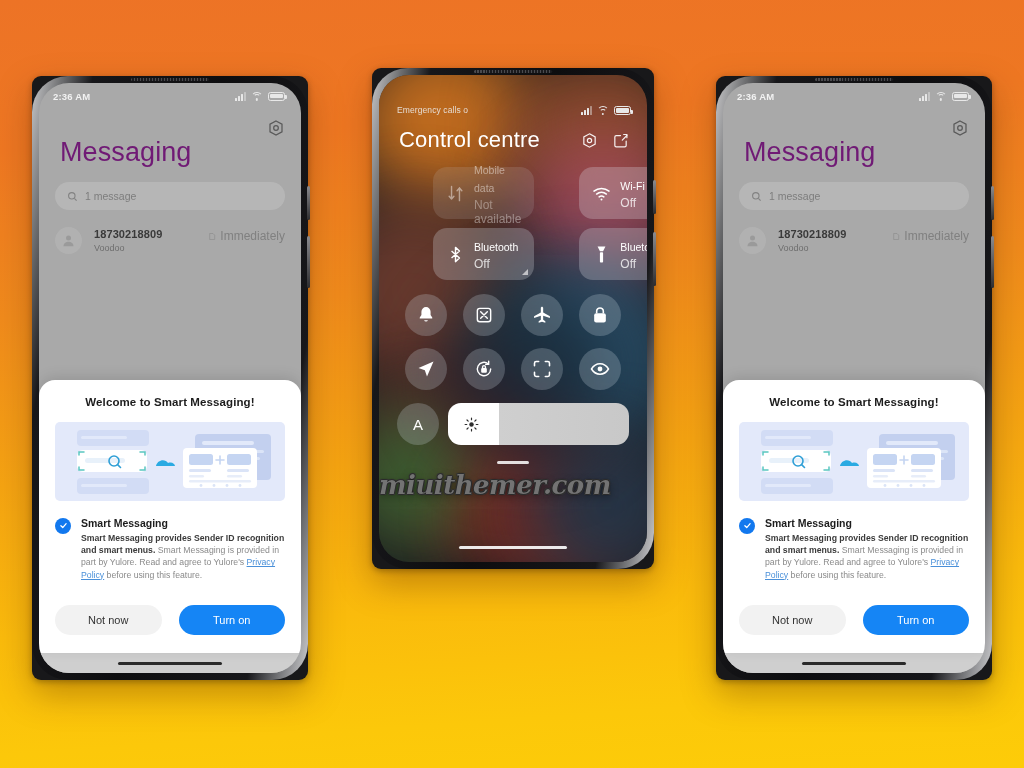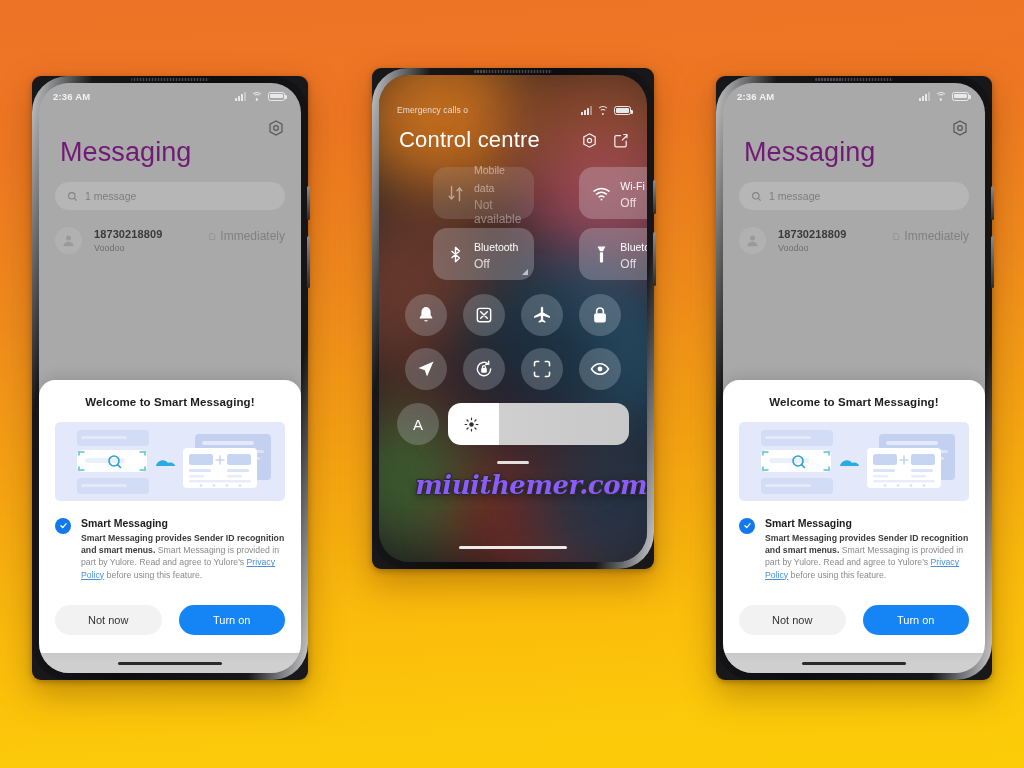--- a/index.html
+++ b/index.html
@@ -187,23 +187,23 @@
 
   .cc-bright { padding: 13px 18px 0; display: flex; align-items: center; gap: 9px; }
   .bright-slider { flex: 1 1 auto; height: 42px; border-radius: 13px;
                    background: linear-gradient(90deg,#ffffff 0 28%, #cfcfcf 28%, #c8c8c8 100%);
                    display: flex; align-items: center; padding-left: 16px; }
   .bright-slider svg { width: 15px; height: 15px; display: block; }
 
   .cc-handle { margin: 16px auto 0; width: 32px; height: 3px; border-radius: 2px; background: rgba(255,255,255,.85); }
 
   .watermark {
-    position: absolute; left: 0; right: 0; bottom: 62px; text-align: right; z-index: 6;
+    position: absolute; left: 0; right: 0; bottom: 62px; text-align: left; z-index: 6;
     font-family: "DejaVu Serif", serif;
-    font-style: italic; font-weight: bold; font-size: 26px; color: #8b5cf6;
+    font-style: italic; font-weight: bold; font-size: 26px; color: #737373;
     letter-spacing: -.5px;
     text-shadow: 0 0 2px #000, 1px 1px 0 #3a3a3a, -1px -1px 0 #3a3a3a,
                  1px -1px 0 #3a3a3a, -1px 1px 0 #3a3a3a, 0 3px 8px rgba(0,0,0,.5);
   }
   .cc-homebar { position: absolute; left: 50%; transform: translateX(-50%); bottom: 13px;
                 width: 108px; height: 3px; border-radius: 2px; background: rgba(255,255,255,.9); z-index: 6; }
 </style>
 </head>
 <body>
 

